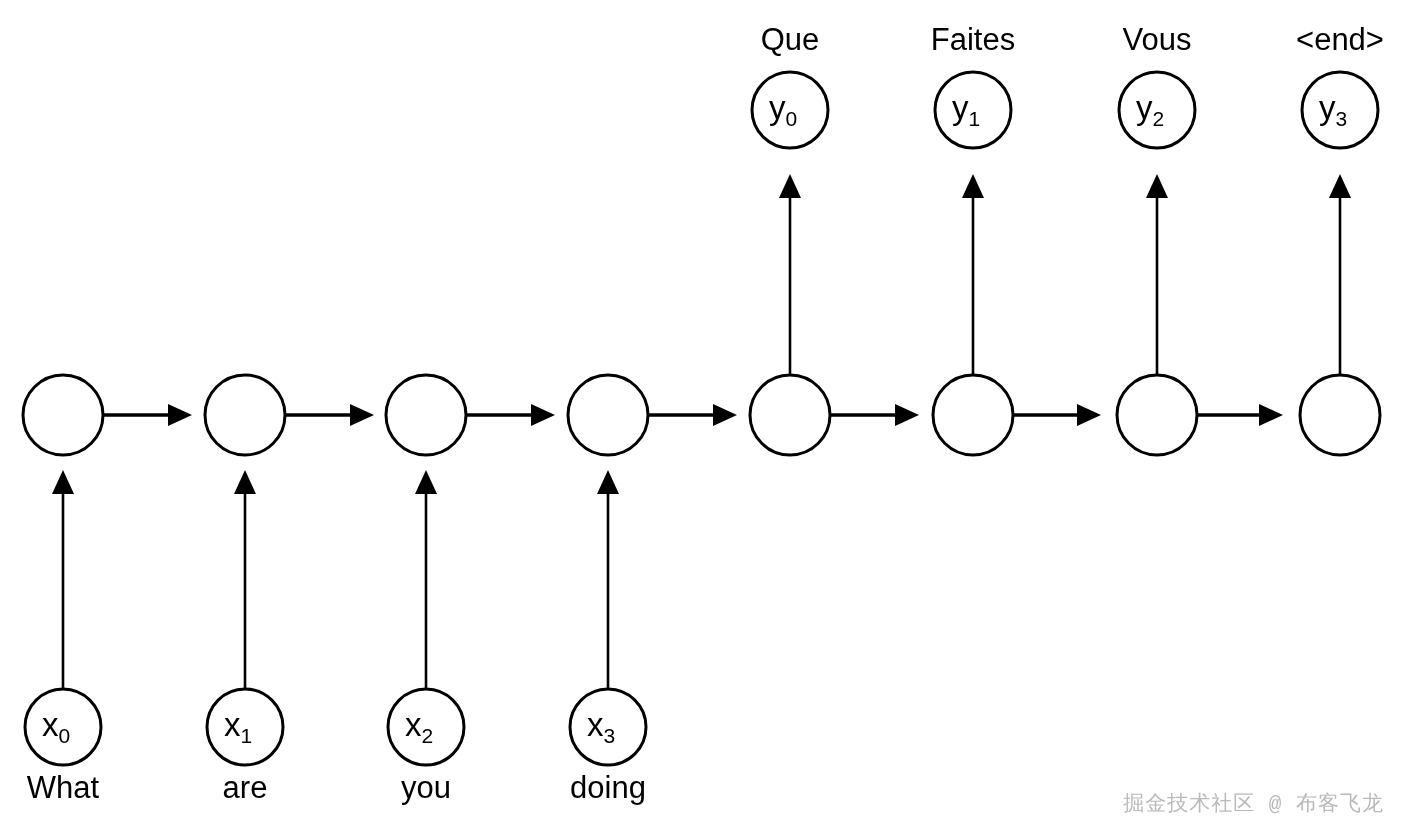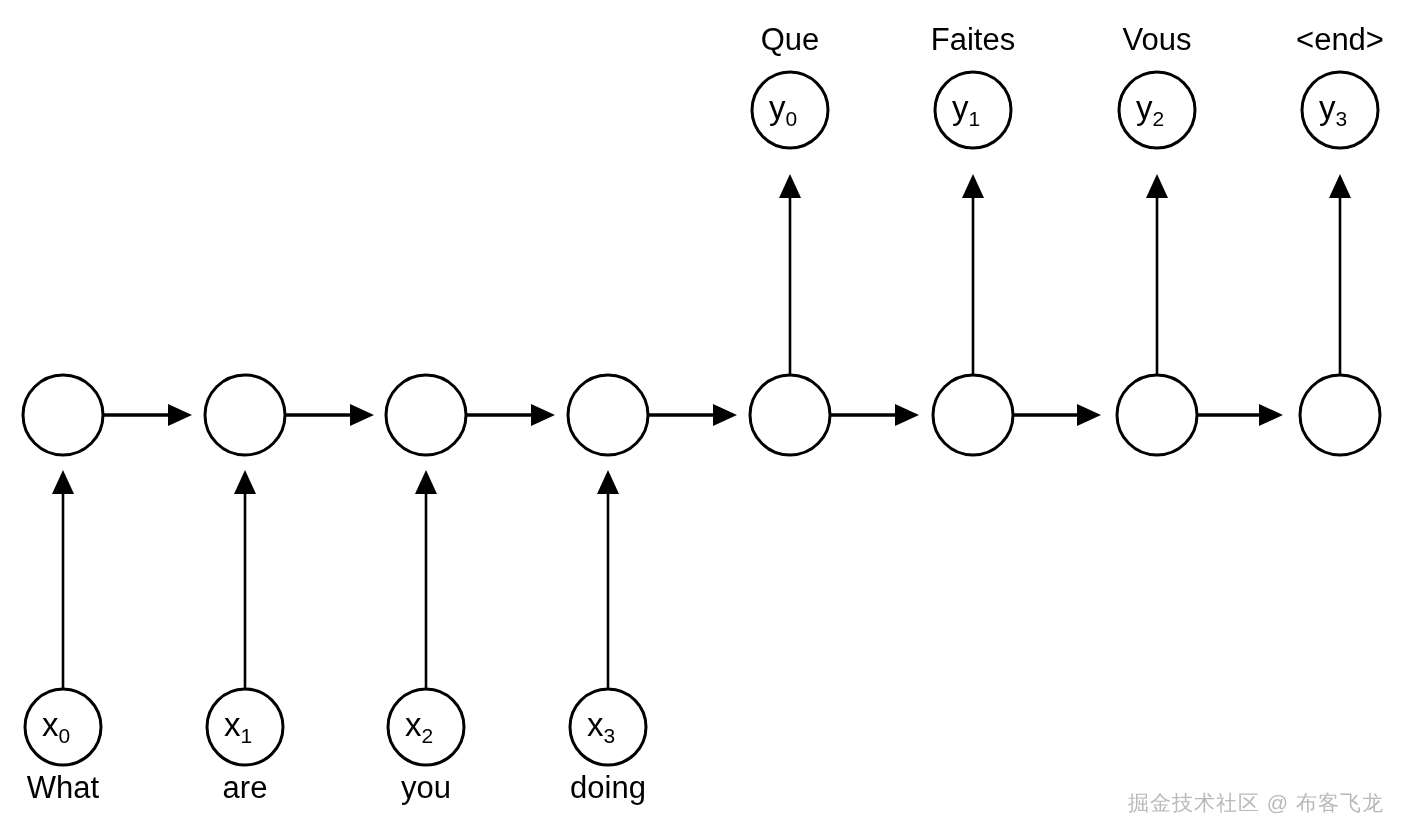--- a/index.html
+++ b/index.html
@@ -60,21 +60,21 @@
   .word-label {
     font-family: "Liberation Sans", sans-serif;
     font-size: 31px;
     fill: #000000;
     text-anchor: middle;
   }
   .watermark-text {
     position: absolute;
     right: 22px;
     bottom: 14px;
-    font-family: Liberation Sans, sans-serif;
+    font-family: Liberation Mono, monospace;
     font-size: 21px;
     color: #b9b9b9;
     letter-spacing: 1px;
     white-space: nowrap;
     user-select: none;
   }
 </style>
 </head>
 <body>
 

